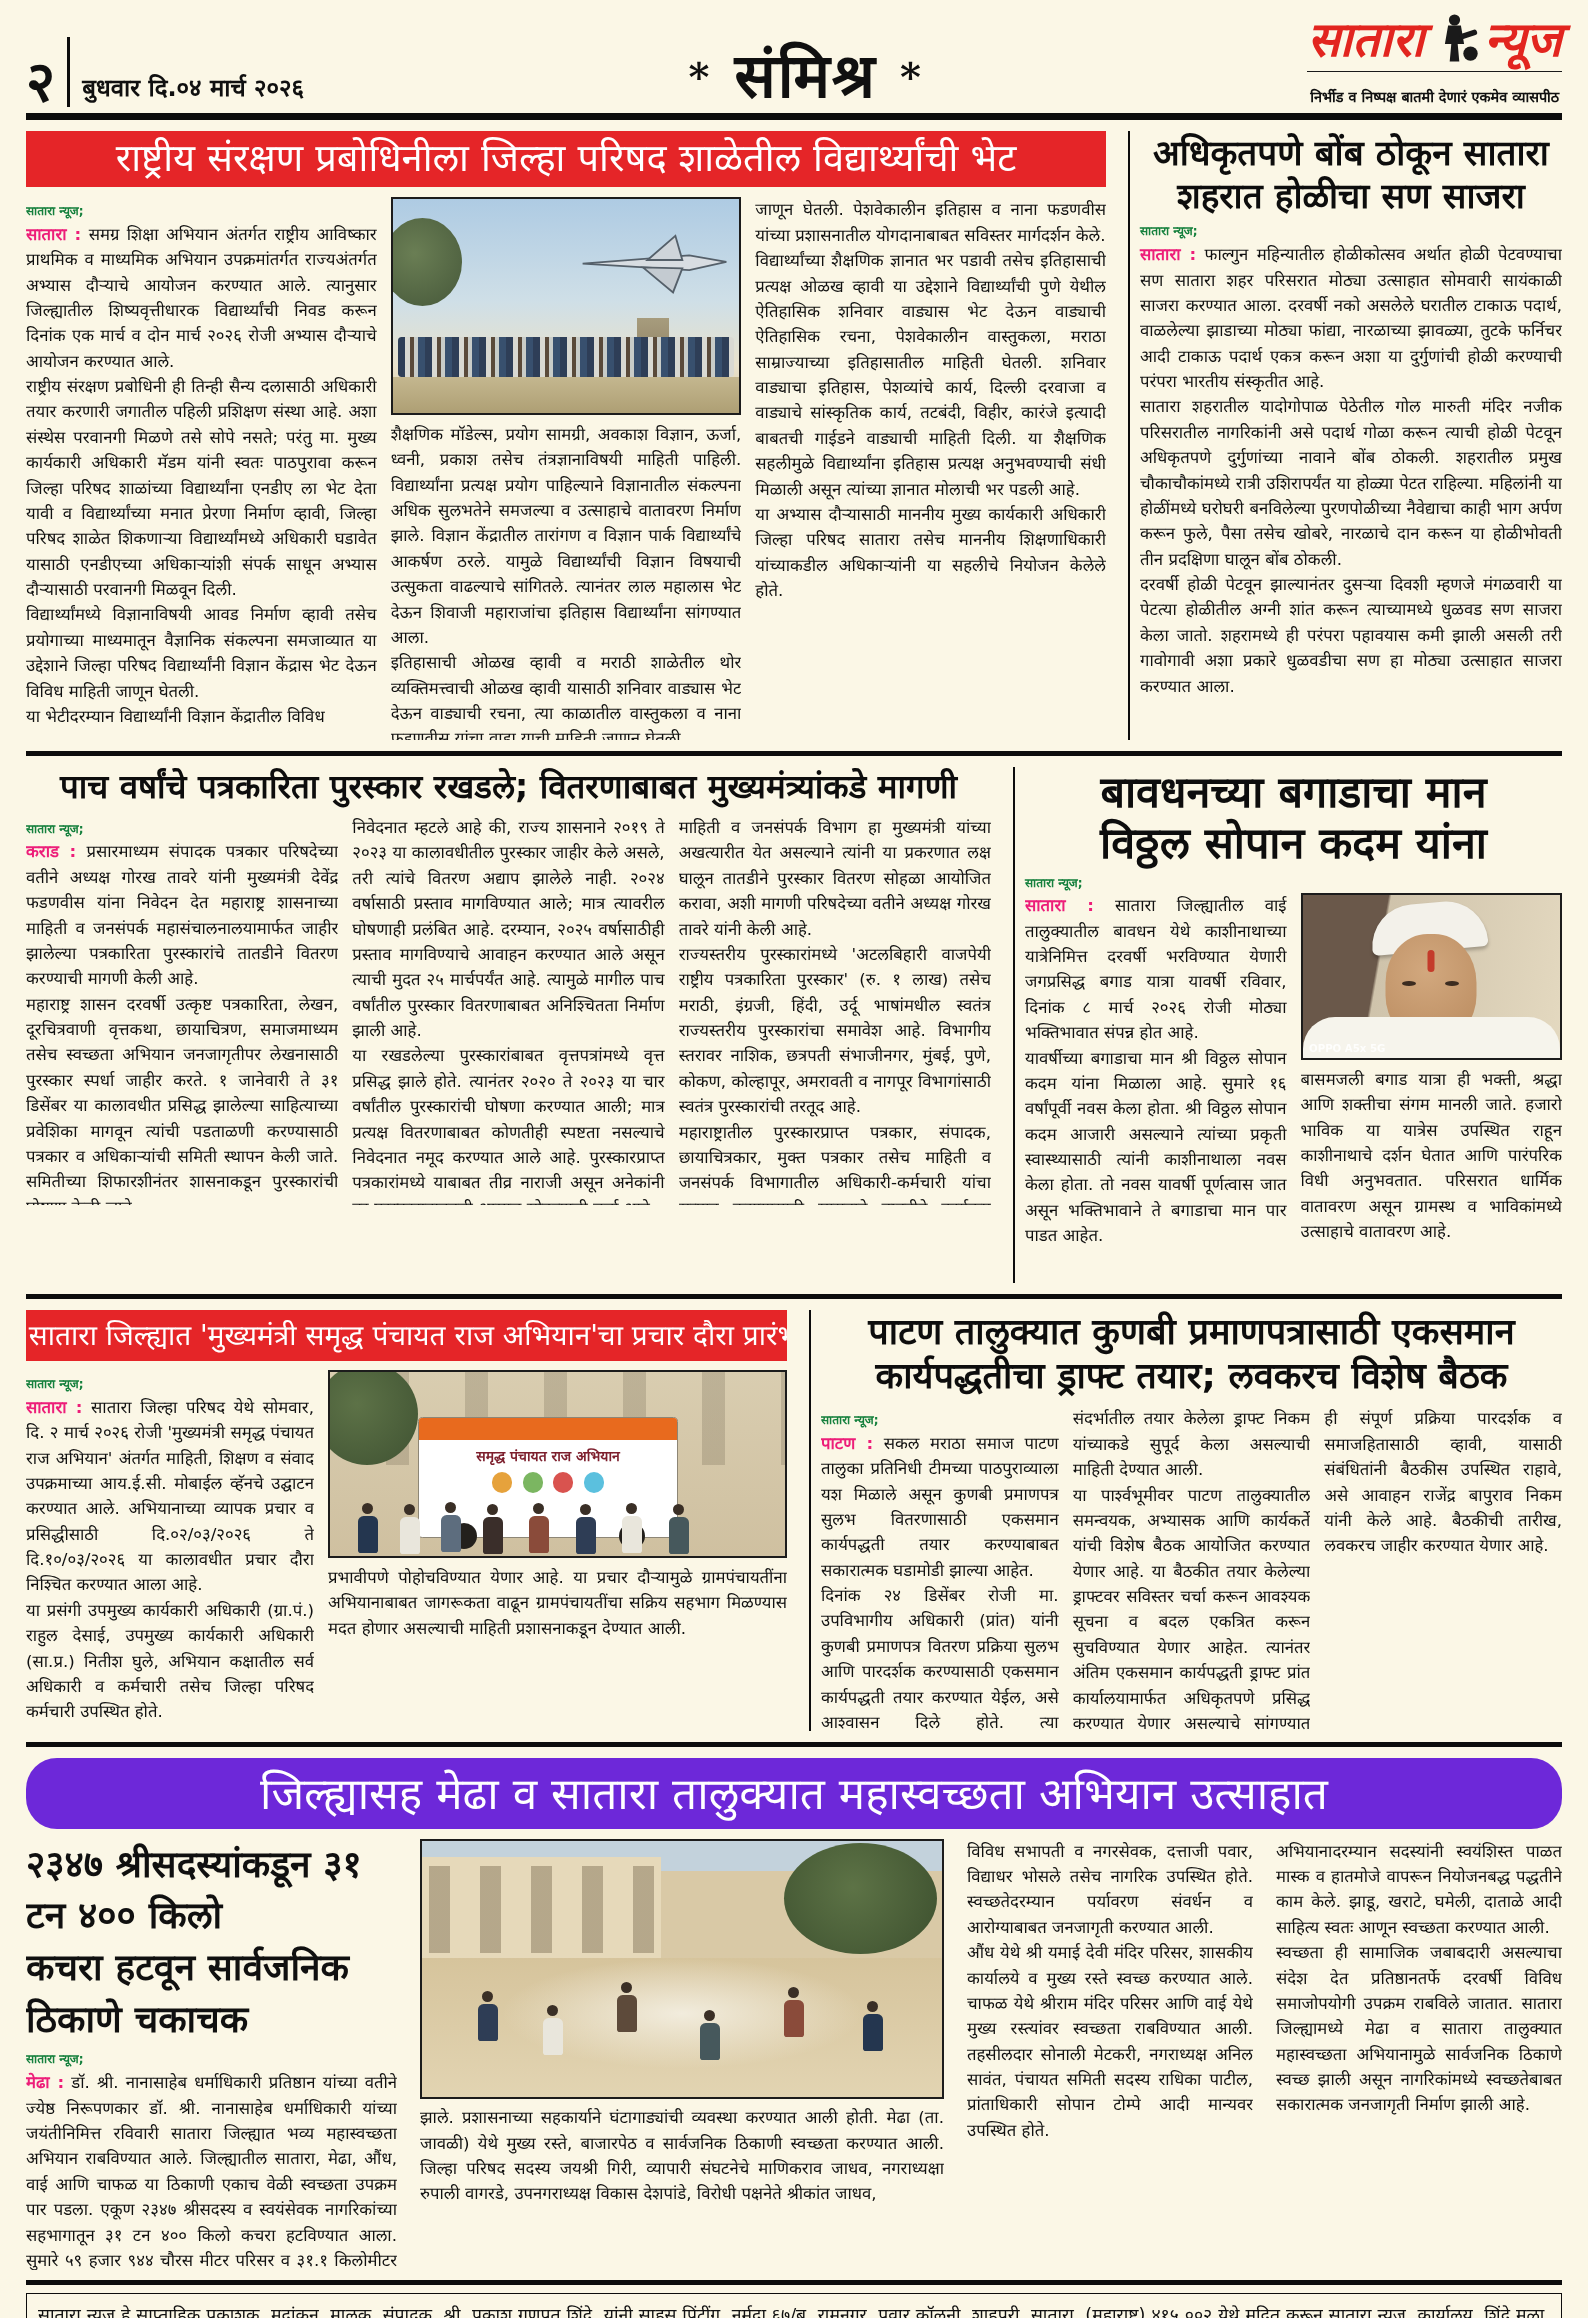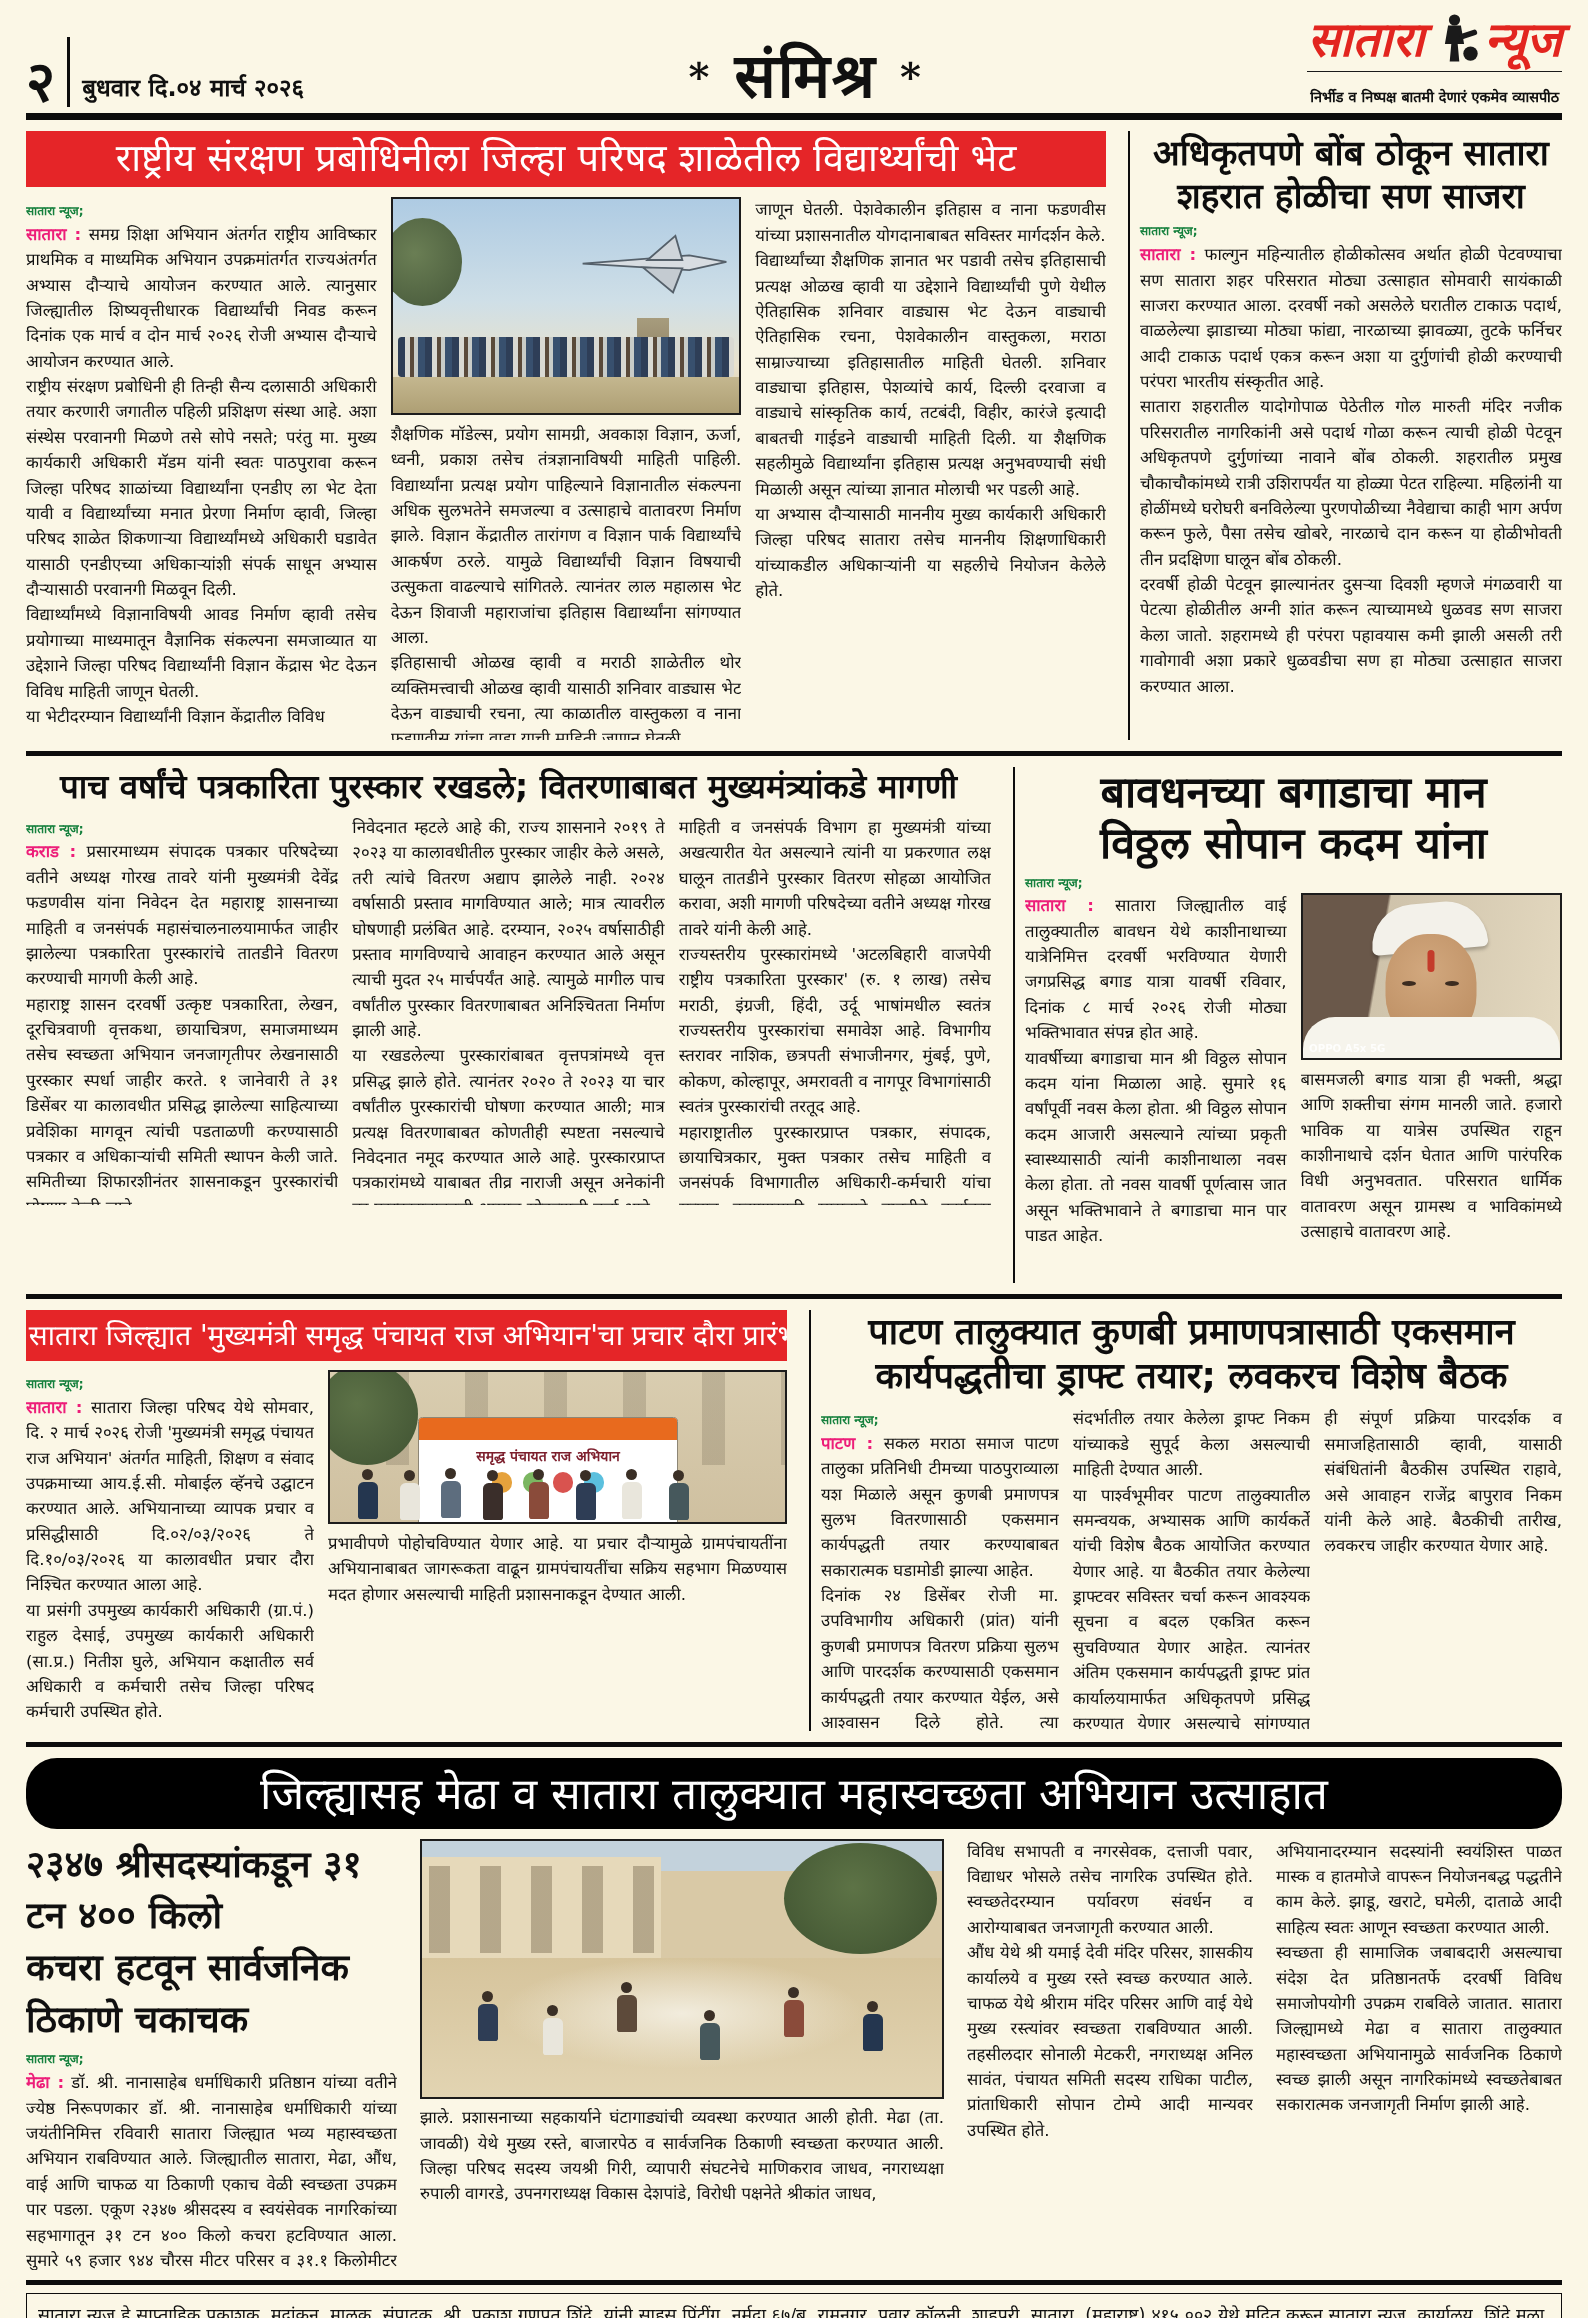--- a/index.html
+++ b/index.html
@@ -24,21 +24,21 @@
   .logo-word { color:#e2251f; font-size:48px; font-weight:bold; font-style:italic;
                font-family:"DejaVu Serif", serif; line-height:.9; }
   .logo-fig { width:51px; height:56px; }
   .tagline { border-top:1.9px solid #1a1a1a; margin-top:2.8px; padding-top:15px;
              font-size:14.4px; font-weight:bold; }
   .rule-thick { height:7.4px; background:#0d0d0d; margin:6.5px 0 10.2px 0; }
   
   .row { display:flex; border-bottom:5.6px solid #0d0d0d; padding-bottom:11px; margin-bottom:11px; }
   .banner { background:#e52528; color:#ffffff; text-align:center; font-weight:normal;
             padding:6.5px 4.6px; line-height:1.15; }
-  .banner.magenta { background:#000000;border-radius:31px; }
+  .banner.magenta { background:#6d28d9;border-radius:31px; }
   .head-black { font-weight:bold; text-align:center; line-height:1.22; color:#0d0d0d; }
   .byline { color:#15803d; font-weight:bold; font-size:12px; margin:4.6px 0 2.8px 0; }
   .dl { color:#ed1e79; font-weight:bold; }
   .jt { font-size:16.7px; line-height:1.52; text-align:justify; white-space:pre-line;
         overflow-wrap:break-word; }
   .cols { display:flex; gap:14px; }
   .col { flex:1; overflow:hidden; }
   .vsep-l { border-left:2.8px solid #0d0d0d; padding-left:10px; margin-left:22px; }
   figure { border:2.3px solid #1c1c1c; position:relative; overflow:hidden; margin-bottom:6.5px; }
   .fig { position:absolute; }
@@ -77,21 +77,21 @@
   .p4-tilak { position:absolute; top:55px; left:50%; transform:translateX(-50%);
               width:7px; height:21.3px; background:#c43b2a; border-radius:3.7px; }
   .p4-eye { position:absolute; top:86px; width:14px; height:5.1px; background:#3c2c20; border-radius:50%; }
   .p4-shirt { position:absolute; bottom:0; left:0; right:0; height:41px; background:#f6f4ec;
               border-radius:32px 32px 0 0; }
   .p4-mark { position:absolute; left:6.5px; bottom:4.6px; color:rgba(255,255,255,.85); font-size:10.2px; font-weight:bold; }
   
   .a5 { flex:0 0 761px; overflow:hidden; }
   .a5 .banner { font-size:28px; white-space:nowrap; padding:9.3px 2.8px; }
   .a5 .cols { margin-top:9.3px; height:352px; }
-  .photo5 { height:154px; background:linear-gradient(#d9cdb0,#cfc0a0); }
+  .photo5 { height:188px; background:linear-gradient(#d9cdb0,#cfc0a0); }
   .p5-win { position:absolute; top:0; left:0; right:0; height:93px;
             background:repeating-linear-gradient(90deg,transparent 0 56px,rgba(90,80,60,.22) 56px 79px); }
   .p5-tree { position:absolute; left:-14px; top:-9.3px; width:102px; height:102px; border-radius:50%;
              background:radial-gradient(circle at 40% 40%, #5d7247, #3f5232); }
   .p5-van { position:absolute; left:88px; top:45px; width:260px; height:121px; background:#ffffff;
             border:1.9px solid #8d8676; border-radius:4.6px; }
   .p5-van-roof { height:22px; background:#e86a1e; border-radius:2.8px 2.8px 0 0; }
   .p5-van-text { color:#7d1f2d; font-weight:bold; font-size:14px; text-align:center; margin-top:5.6px; }
   .p5-dots { display:flex; gap:10.2px; justify-content:center; margin-top:7.4px; }
   .p5-dots i { width:20.4px; height:20.4px; border-radius:50%; display:block; }

